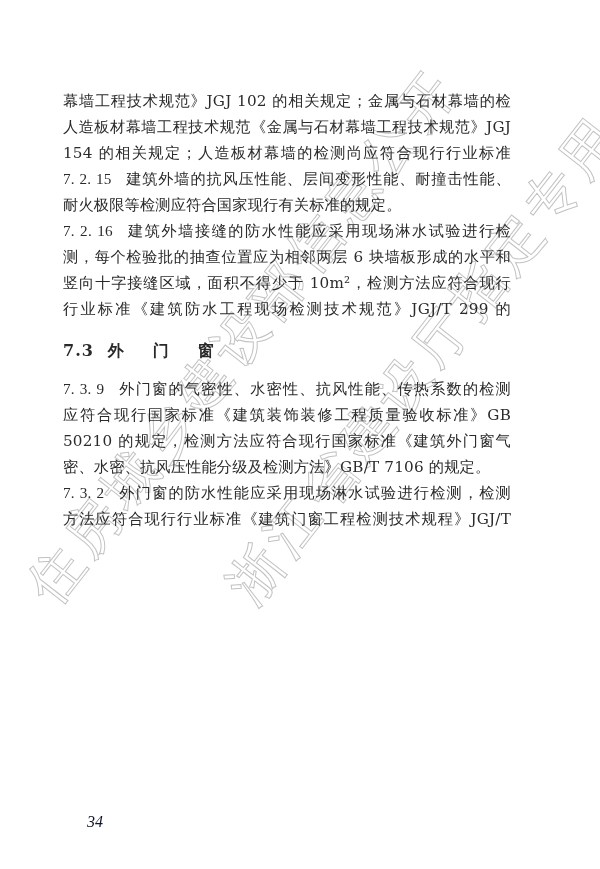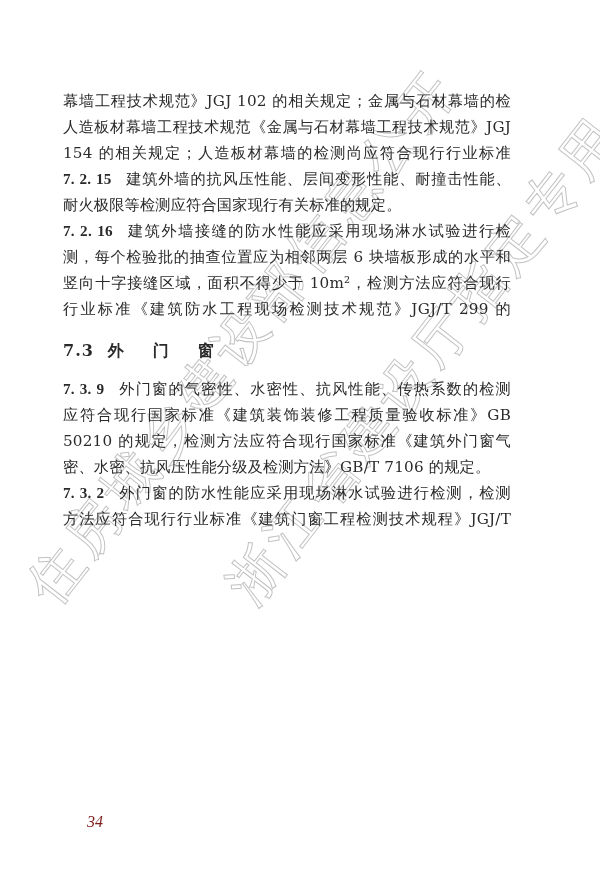--- a/index.html
+++ b/index.html
@@ -2,26 +2,26 @@
 <html><head>
 <meta charset="utf-8">
 <style>
   html, body { margin: 0; padding: 0; background: #ffffff; }
   body { width: 600px; height: 869px; position: relative; overflow: hidden;
          font-family: "DejaVu Serif", "Liberation Serif", serif; color: #2a2a2a; }
   .page { position: absolute; left: 63px; top: 88px; width: 448px; }
   .line { font-size: 15.2px; line-height: 26px; height: 26px; white-space: nowrap;
           text-align: justify; text-align-last: justify; letter-spacing: 0.2px; }
   .line.last { text-align-last: left; }
-  .clause { font-weight: bold; font-family: "Liberation Serif", "DejaVu Serif", serif; margin-right: 14px; }
+  .clause { font-weight: normal; font-family: "Liberation Serif", "DejaVu Serif", serif; margin-right: 14px; }
   .section-title { text-align: left; font-size: 16px; font-weight: bold; height: 26px;
                    line-height: 26px; margin-top: 16px; margin-bottom: 12px; letter-spacing: 1px; }
   .section-title span.gap { display: inline-block; width: 14px; }
   .page-number { position: absolute; left: 87px; top: 813px; font-style: italic;
-                 font-size: 16px; color: #7f1d1d; font-family: "Liberation Serif", serif; }
+                 font-size: 16px; color: #0f172a; font-family: "Liberation Serif", serif; }
   .watermark { position: absolute; color: transparent; -webkit-text-stroke: 1px rgba(120,120,120,0.45);
                font-size: 54px; font-family: "DejaVu Sans", sans-serif; white-space: nowrap;
                transform-origin: left center; pointer-events: none; }
   .wm1 { left: 40px; top: 560px; transform: rotate(-52deg); letter-spacing: 6px; }
   .wm2 { left: 240px; top: 560px; transform: rotate(-52deg); letter-spacing: 6px; }
 </style>
 </head>
 <body>
 
 <div class="watermark wm1">住房城乡建设部信息公开</div>

